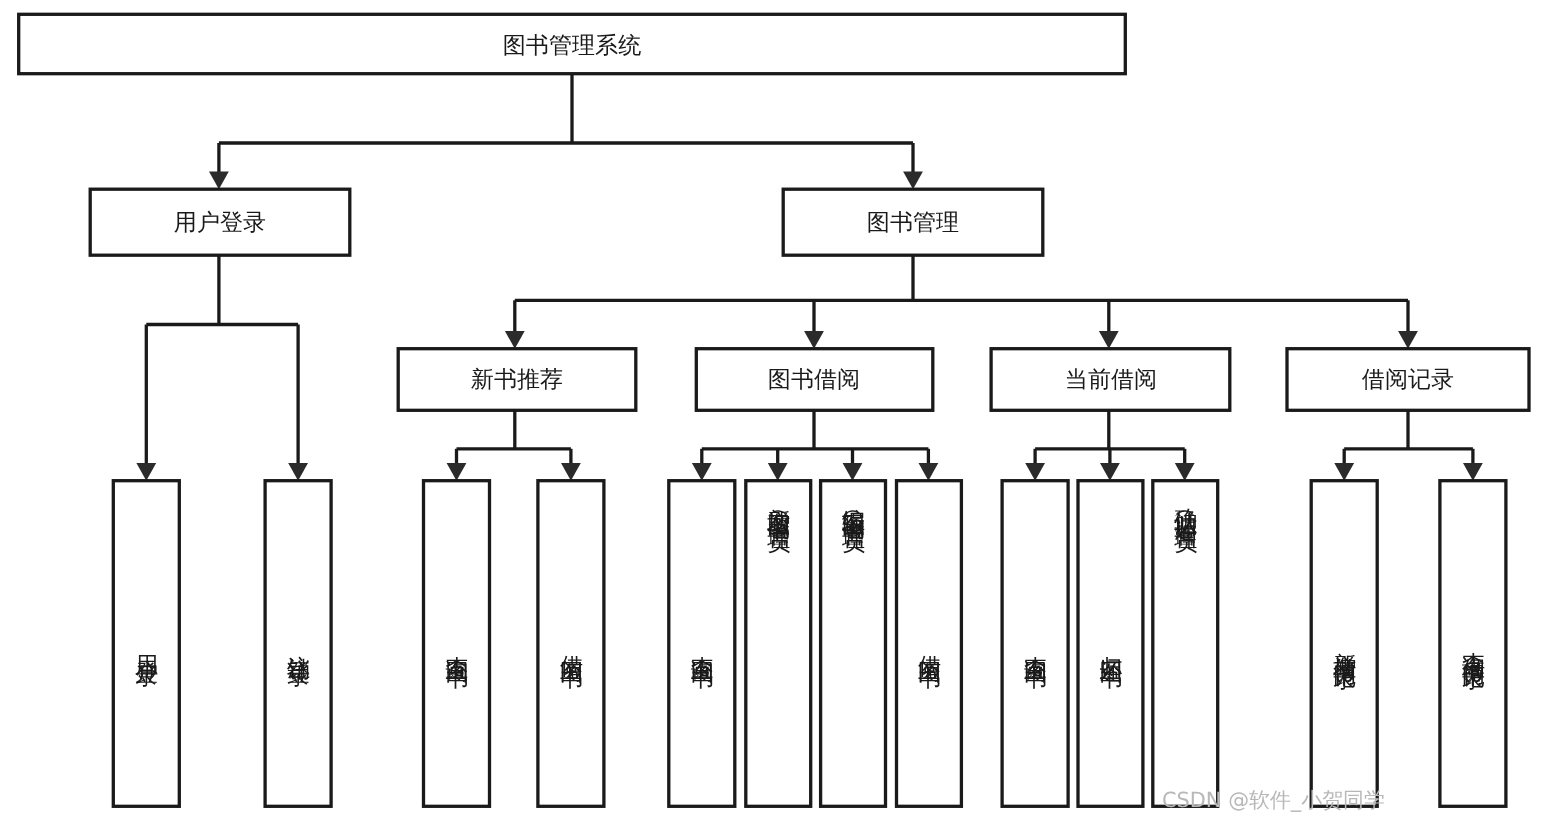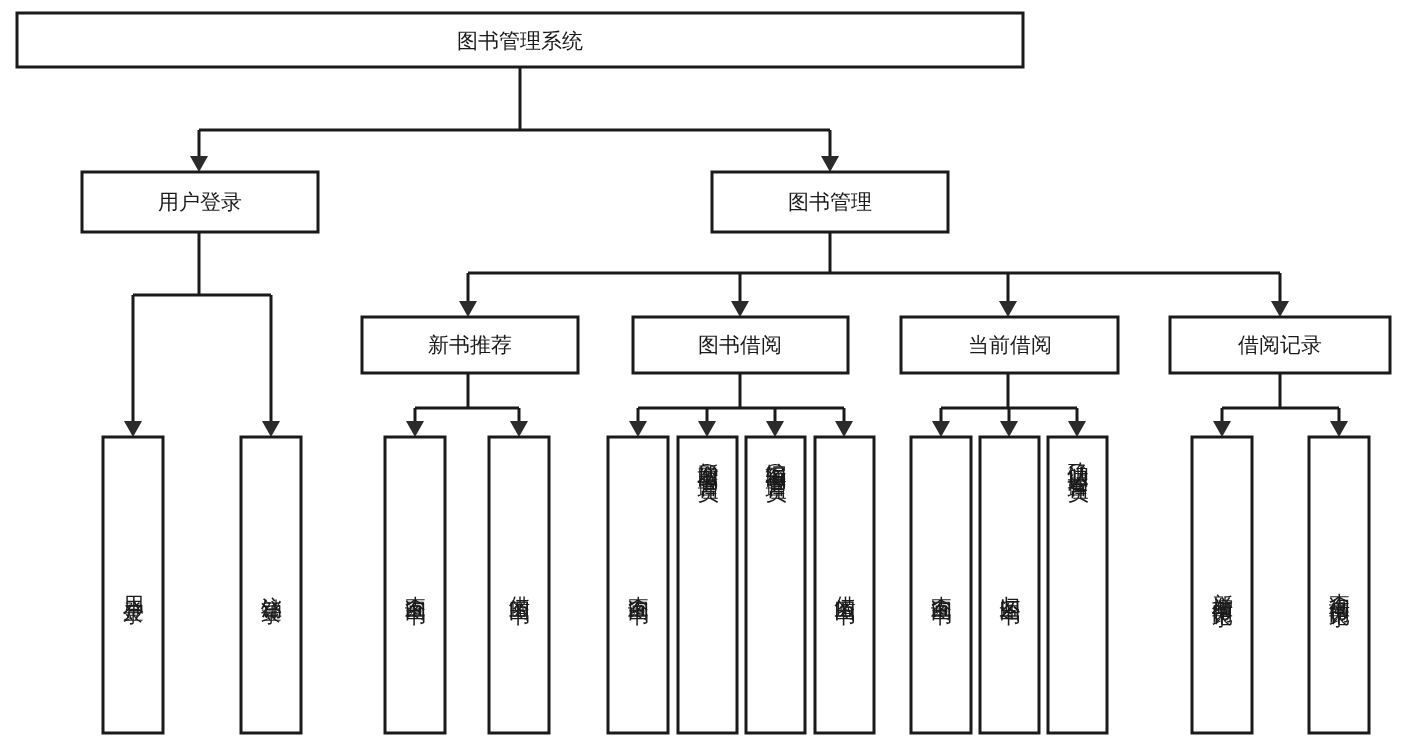--- a/index.html
+++ b/index.html
@@ -249,13 +249,14 @@
     <span class="leaf-text" style="margin-top:8px;">确认归还（管理员）</span>
   </div>
 
   <div class="leaf-text-wrap" style="left:1192px; top:437px; width:60px; height:296px;">
     <span class="leaf-text">新增借阅记录</span>
   </div>
   <div class="leaf-text-wrap" style="left:1309px; top:437px; width:60px; height:296px;">
     <span class="leaf-text">查询借阅记录</span>
   </div>
 
+  <div class="watermark">CSDN @软件_小贺同学</div>
 </div>
 
 </body></html>

